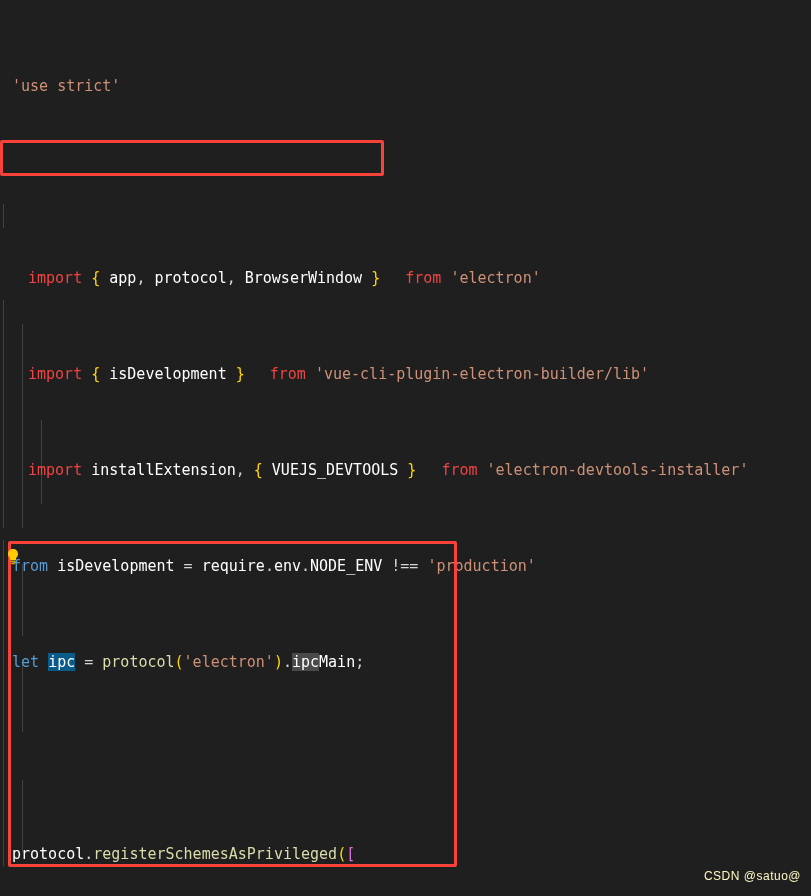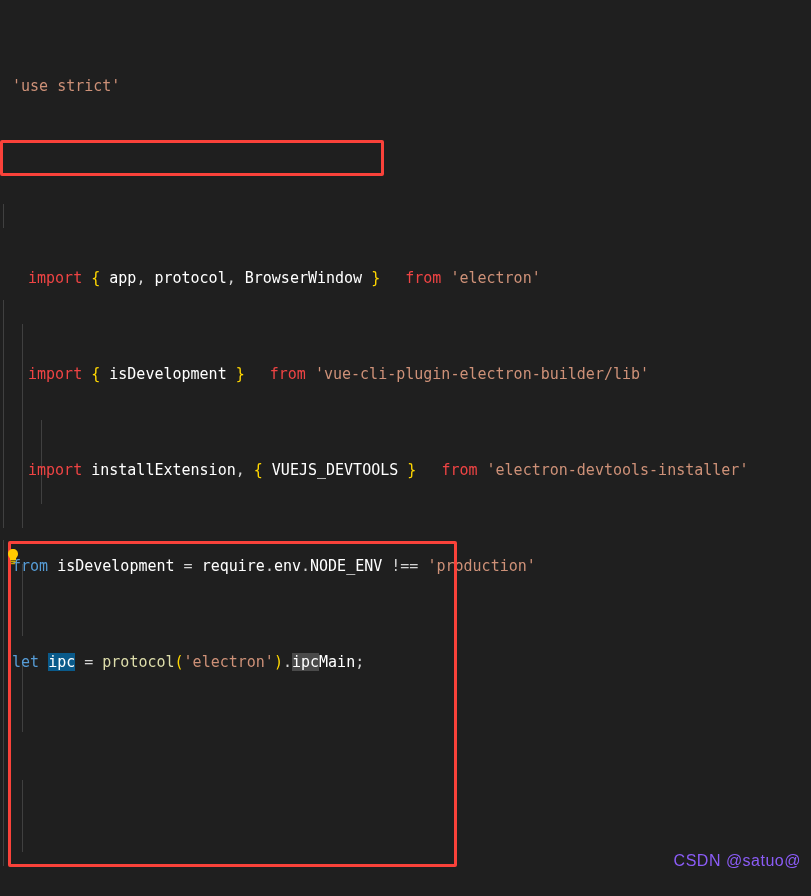--- a/index.html
+++ b/index.html
@@ -91,23 +91,23 @@
     top: 548px;
     width: 14px;
     height: 18px;
     pointer-events: none;
   }
 
   
   .watermark {
     position: absolute;
     right: 10px;
-    bottom: 23px;
-    color: #8b5cf6;
-    font-size: 16px;
+    bottom: 8px;
+    color: #fef9c3;
+    font-size: 12px;
     font-family: "Liberation Sans", sans-serif;
     letter-spacing: 0.5px;
   }
 </style>
 </head>
 <body>
 
 <div id="editor">
 
   <div class="guides">
@@ -132,20 +132,21 @@
     <div class="line"><span class="kw">import</span><span class="plain"> </span><span class="br1">{</span><span class="plain"> </span><span class="var">isDevelopment</span><span class="plain"> </span><span class="br1">}</span><span class="plain"> </span><span class="kw">from</span><span class="plain"> </span><span class="str">'vue-cli-plugin-electron-builder/lib'</span></div>
 
     <div class="line"><span class="kw">import</span><span class="plain"> </span><span class="var">installExtension</span><span class="op">, </span><span class="br1">{</span><span class="plain"> </span><span class="var">VUEJS_DEVTOOLS</span><span class="plain"> </span><span class="br1">}</span><span class="plain"> </span><span class="kw">from</span><span class="plain"> </span><span class="str">'electron-devtools-installer'</span></div>
 
     <div class="line"><span class="ctl">from</span><span class="plain"> </span><span class="var">isDevelopment</span><span class="op"> = </span><span class="var">require</span><span class="op">.</span><span class="var">env</span><span class="op">.</span><span class="var">NODE_ENV</span><span class="op"> !== </span><span class="str">'production'</span></div>
 
     <div class="line"><span class="ctl">let</span><span class="plain"> </span><span class="var sel">ipc</span><span class="op"> = </span><span class="fn">protocol</span><span class="br1">(</span><span class="str">'electron'</span><span class="br1">)</span><span class="op">.</span><span class="var occ">ipc</span><span class="var">Main</span><span class="op">;</span></div>
 
     <div class="line"></div>
 
+    <div class="line"><span class="var">protocol</span><span class="op">.</span><span class="fn">registerSchemesAsPrivileged</span><span class="br1">(</span><span class="br2">[</span></div>
 
     
 
     
 
     
 
     
 
     

